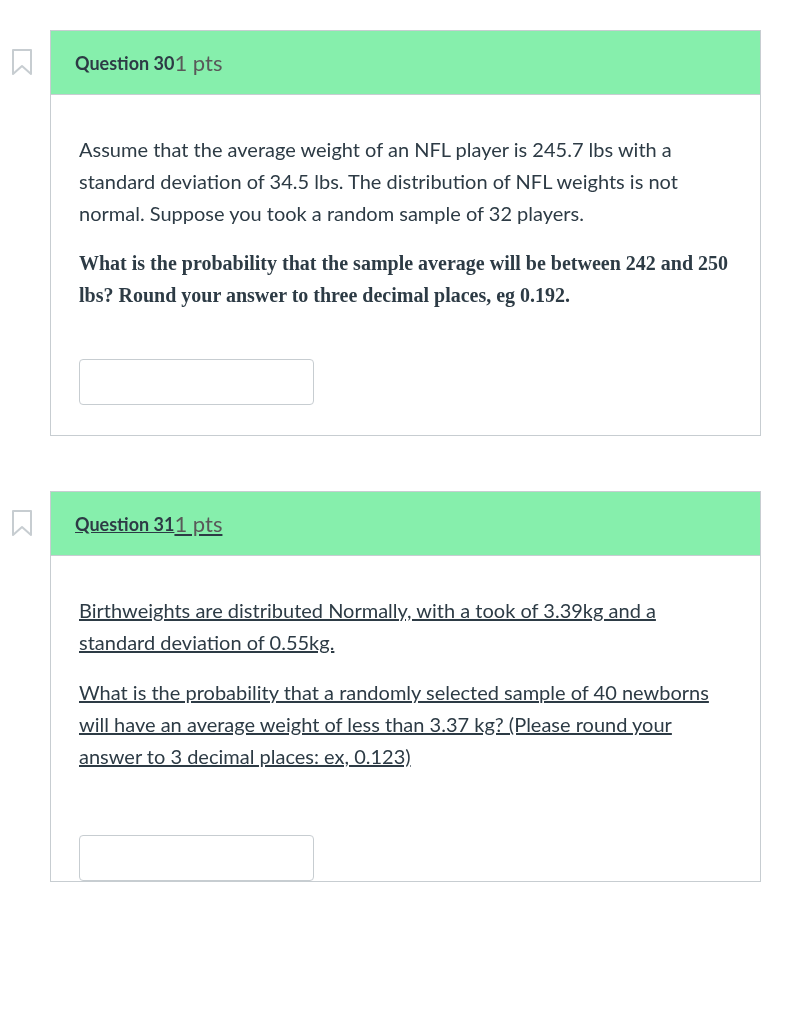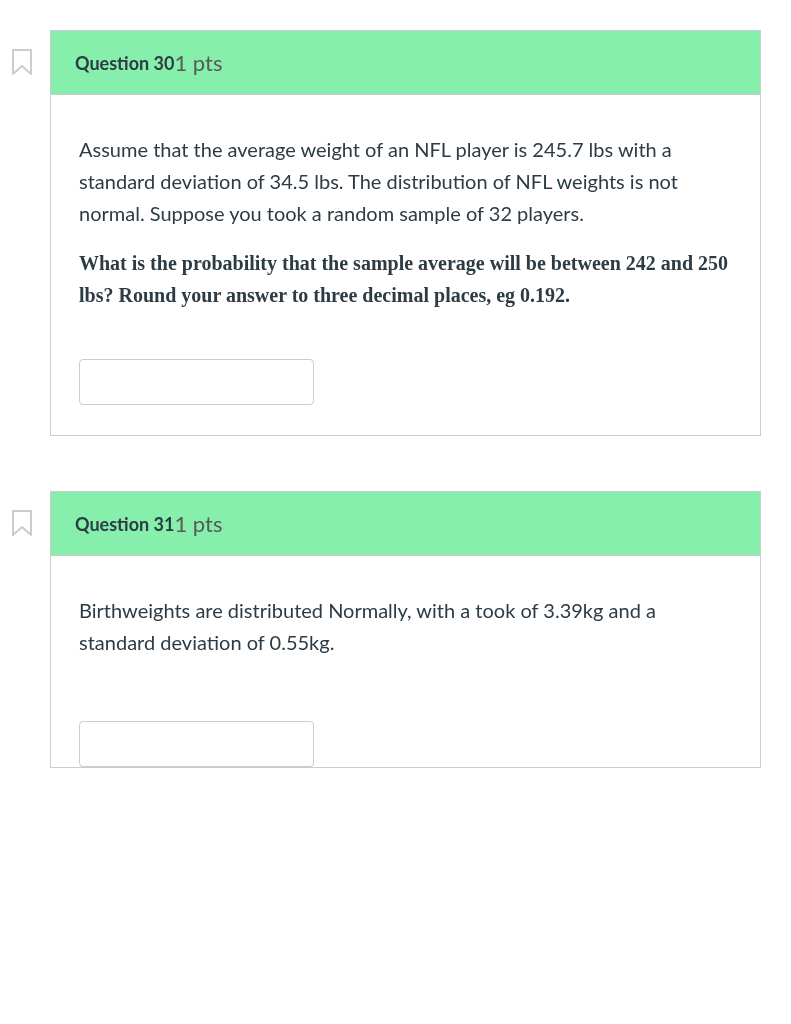--- a/index.html
+++ b/index.html
@@ -14,20 +14,21 @@
       padding: 30px 30px 0 10px;
       color: #2d3b45;
     }
     .question-wrapper {
       display: flex;
       align-items: flex-start;
       margin-bottom: 55px;
     }
     .question-wrapper:last-child {
       margin-bottom: 0;
+      text-decoration: underline;
     }
     .flag-icon {
       width: 24px;
       height: 28px;
       margin-right: 16px;
       margin-top: 18px;
       flex-shrink: 0;
       color: #c7cdd1;
     }
     .flag-icon svg {
@@ -116,16 +117,17 @@
       <path d="M3 2 L21 2 L21 26 L12 18 L3 26 Z" stroke-linejoin="round"></path>
     </svg>
   </div>
   <div class="question-card">
     <div class="question-header">
       <span class="question-title">Question 31</span>
       <span class="question-points">1 pts</span>
     </div>
     <div class="question-body">
       <p>Birthweights are distributed Normally, with a took of 3.39kg and a standard deviation of 0.55kg.</p>
+      <p>What is the probability that a randomly selected sample of 40 newborns will have an average weight of less than 3.37 kg? (Please round your answer to 3 decimal places: ex, 0.123)</p>
       <input type="text" class="answer-input" value="" style="">
     </div>
   </div>
 </div>
 
 </body></html>

